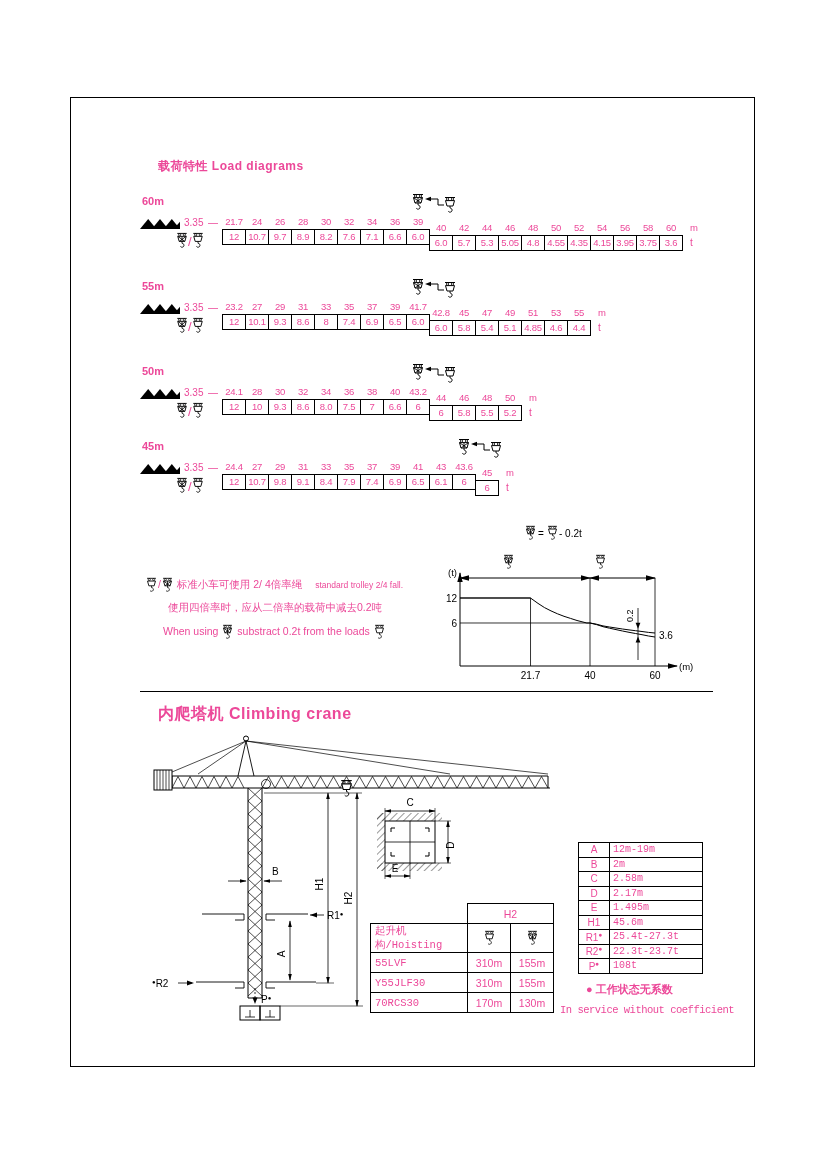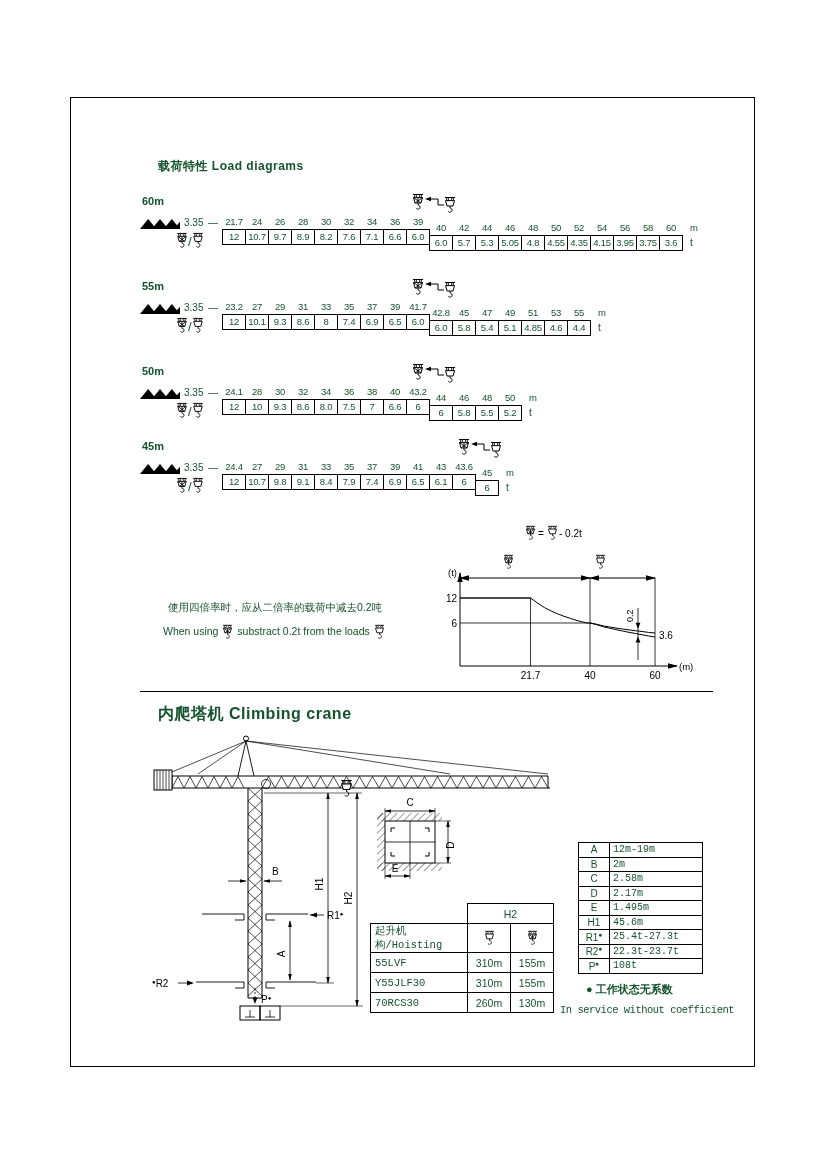--- a/index.html
+++ b/index.html
@@ -1,17 +1,17 @@
 <!DOCTYPE html>
 <html><head>
 <meta charset="utf-8">
 <style>
   html,body{margin:0;padding:0;background:#e8e8e8;}
   .page{position:relative;width:826px;height:1169px;background:#fff;margin:0 auto;
-        font-family:"Liberation Sans","DejaVu Sans",sans-serif;color:#14532d;overflow:hidden;}
+        font-family:"Liberation Sans","DejaVu Sans",sans-serif;color:#ec4899;overflow:hidden;}
   .frame{position:absolute;left:70px;top:97px;width:683px;height:968px;border:1.5px solid #000;}
   .abs{position:absolute;}
   .title1{position:absolute;left:158px;top:158px;font-size:12px;font-weight:600;letter-spacing:0.5px;}
   .title2{position:absolute;left:158px;top:704px;font-size:16px;font-weight:600;letter-spacing:0.5px;}
 
   
   .ldrow{position:absolute;left:140px;height:72px;width:620px;}
   .jiblabel{position:absolute;top:0;left:2px;font-size:11px;font-weight:600;}
   .ballast{position:absolute;top:23px;left:0;}
   .minrad{position:absolute;top:22px;left:44px;font-size:10px;}
@@ -184,20 +184,29 @@
       <svg width="50" height="24" viewBox="0 0 50 24">
         <use href="#t4" x="0" y="1" width="12" height="17"></use>
         <path d="M26,7 H17 M26,7 v6 h6" stroke="#000" stroke-width="1" fill="none"></path>
         <polygon points="13,7 19,4.8 19,9.2" fill="#000"></polygon>
         <use href="#t2" x="32" y="4" width="12" height="17"></use>
       </svg>
     </span>
   </div>
     </div>
 
+  <div class="noteline" style="left:145px;top:577px">
+    <svg class="nico" width="11" height="15">
+        <use href="#t2"></use>
+      </svg><span>/</span><svg class="nico" width="11" height="15">
+        <use href="#t4"></use>
+      </svg>
+    <span>标准小车可使用 2/ 4倍率绳</span>
+    <span class="en">standard trolley 2/4 fall.</span>
+  </div>
   <div class="noteline" style="left:168px;top:601px">
     <span>使用四倍率时，应从二倍率的载荷中减去0.2吨</span>
   </div>
   <div class="noteline" style="left:163px;top:624px">
     <span>When using</span>
     <svg class="nico" width="11" height="15">
         <use href="#t4"></use>
       </svg>
     <span>substract 0.2t from the loads</span>
     <svg class="nico" width="11" height="15">
@@ -372,21 +381,21 @@
           <td class="val">310m</td>
           <td class="val">155m</td>
         </tr>
         <tr>
           <td class="name">Y55JLF30</td>
           <td class="val">310m</td>
           <td class="val">155m</td>
         </tr>
         <tr>
           <td class="name">70RCS30</td>
-          <td class="val">260m</td>
+          <td class="val">170m</td>
           <td class="val">130m</td>
         </tr>
       </tbody>
     </table>
   <table id="dtable">
       <tbody>
         <tr>
           <td class="k">A</td>
           <td class="v">12m-19m</td>
         </tr>

